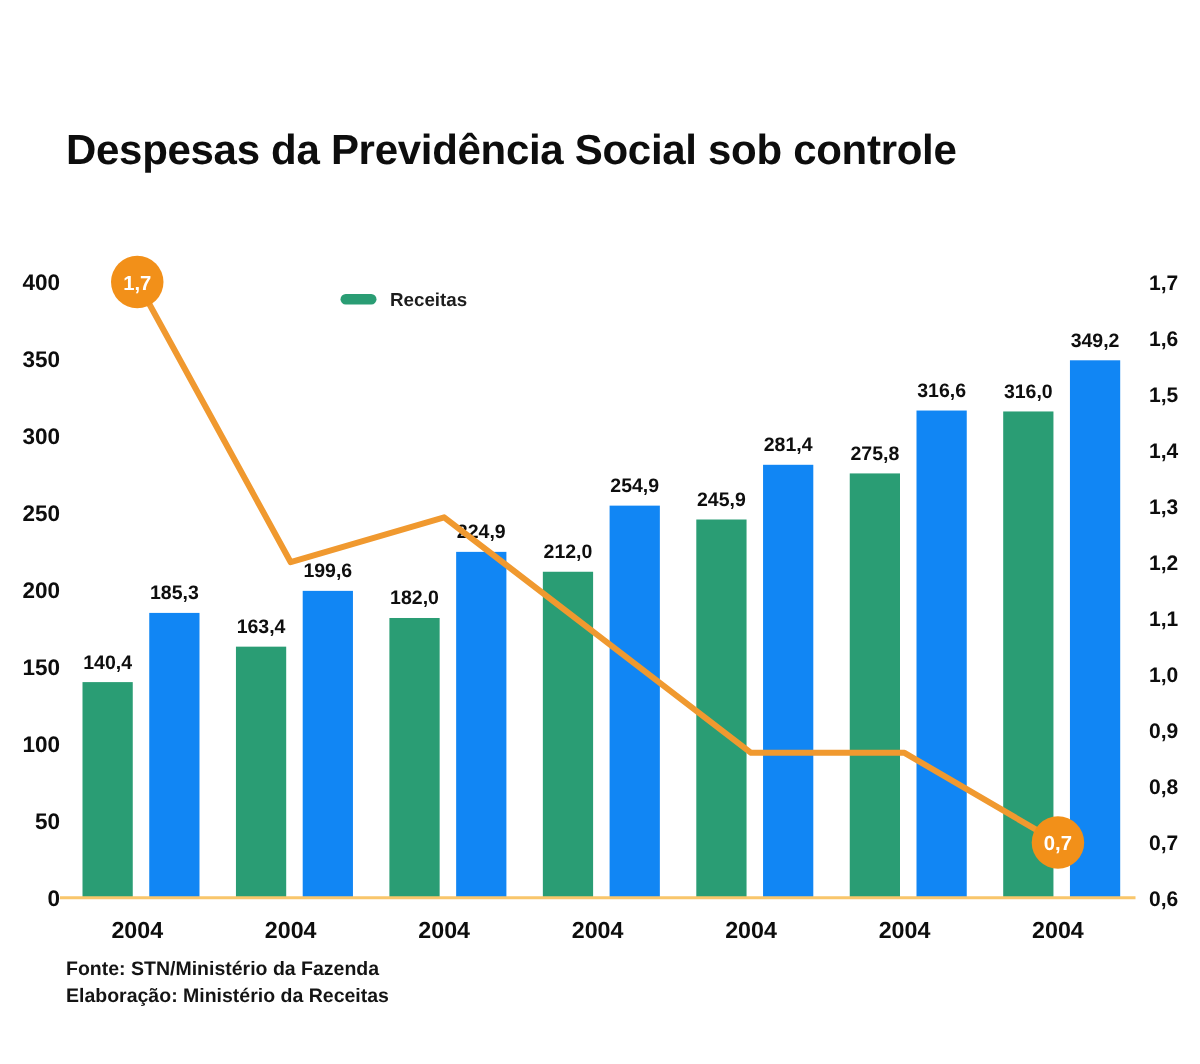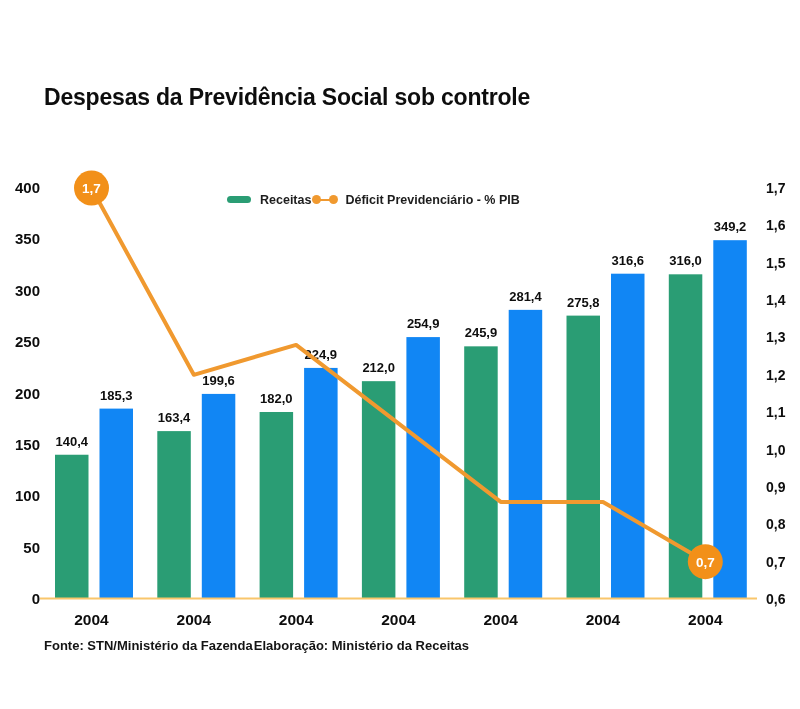--- a/index.html
+++ b/index.html
@@ -1,31 +1,31 @@
 <!DOCTYPE html>
 <html><head>
 <meta charset="utf-8">
 <style>
   html,body{margin:0;padding:0;background:#ffffff;}
   body{font-family:"Liberation Sans","DejaVu Sans",sans-serif;}
   .canvas{position:relative;width:800px;height:709px;background:#ffffff;overflow:hidden;}
-  .title{position:absolute;left:44px;top:84px;margin:0;font-size:23px;font-weight:800;
+  .title{position:absolute;left:44px;top:84px;margin:0;font-size:28px;font-weight:800;
          letter-spacing:-0.2px;color:#0d0d0d;}
   .legend{position:absolute;left:227px;top:192px;display:flex;gap:1px;}
   .legend-row{display:flex;align-items:center;height:15px;}
   .legend-label{font-size:12.5px;font-weight:700;color:#1d1d1d;white-space:nowrap;}
   .swatch{display:inline-block;width:24px;height:7px;border-radius:3.5px;margin-right:9px;}
   .swatch.green{background:#2A9D74;}
   .swatch.blue{background:#1186F4;}
   .line-swatch{position:relative;display:inline-block;width:26px;height:9px;margin-right:7px;}
   .line-swatch .seg{position:absolute;left:3px;right:3px;top:3.5px;height:2.5px;background:#F0992F;}
   .line-swatch .dot{position:absolute;top:0;width:9px;height:9px;border-radius:50%;background:#F0992F;}
   .line-swatch .dot.d1{left:0;}
   .line-swatch .dot.d2{right:0;}
-  .footer{position:absolute;left:44px;top:637px;display:flex;flex-direction:row;gap:1px;}
+  .footer{position:absolute;left:44px;top:637px;display:flex;flex-direction:column;gap:1px;}
   .footer div{font-size:13px;font-weight:700;color:#141414;line-height:17px;}
   svg#chart{position:absolute;left:0;top:0;}
 </style>
 </head>
 <body>
 
 <div class="canvas">
 
   <svg id="chart" width="800" height="709" viewBox="0 0 800 709">
       <rect x="55" y="454.739" width="33.5" height="144.26100000000002" fill="#2A9D74"></rect>
@@ -92,28 +92,20 @@
       <text x="705.3" y="566.6363636363636" text-anchor="middle" font-size="13.5" font-weight="800" fill="#ffffff">0,7</text>
     </svg>
 
   <h1 class="title">Despesas da Previdência Social sob controle</h1>
 
   <div class="legend">
     <div class="legend-row">
       <span class="swatch green"></span>
       <span class="legend-label">Receitas</span>
     </div>
-    <div class="legend-row">
-      <span class="line-swatch">
-        <i class="dot d1"></i>
-          <i class="seg"></i>
-          <i class="dot d2"></i>
-      </span>
-      <span class="legend-label">Déficit Previdenciário - % PIB</span>
-    </div>
   </div>
 
   <div class="footer">
     <div>Fonte: STN/Ministério da Fazenda</div>
     <div>Elaboração: Ministério da Receitas</div>
   </div>
 
 </div>
 
 </body></html>

